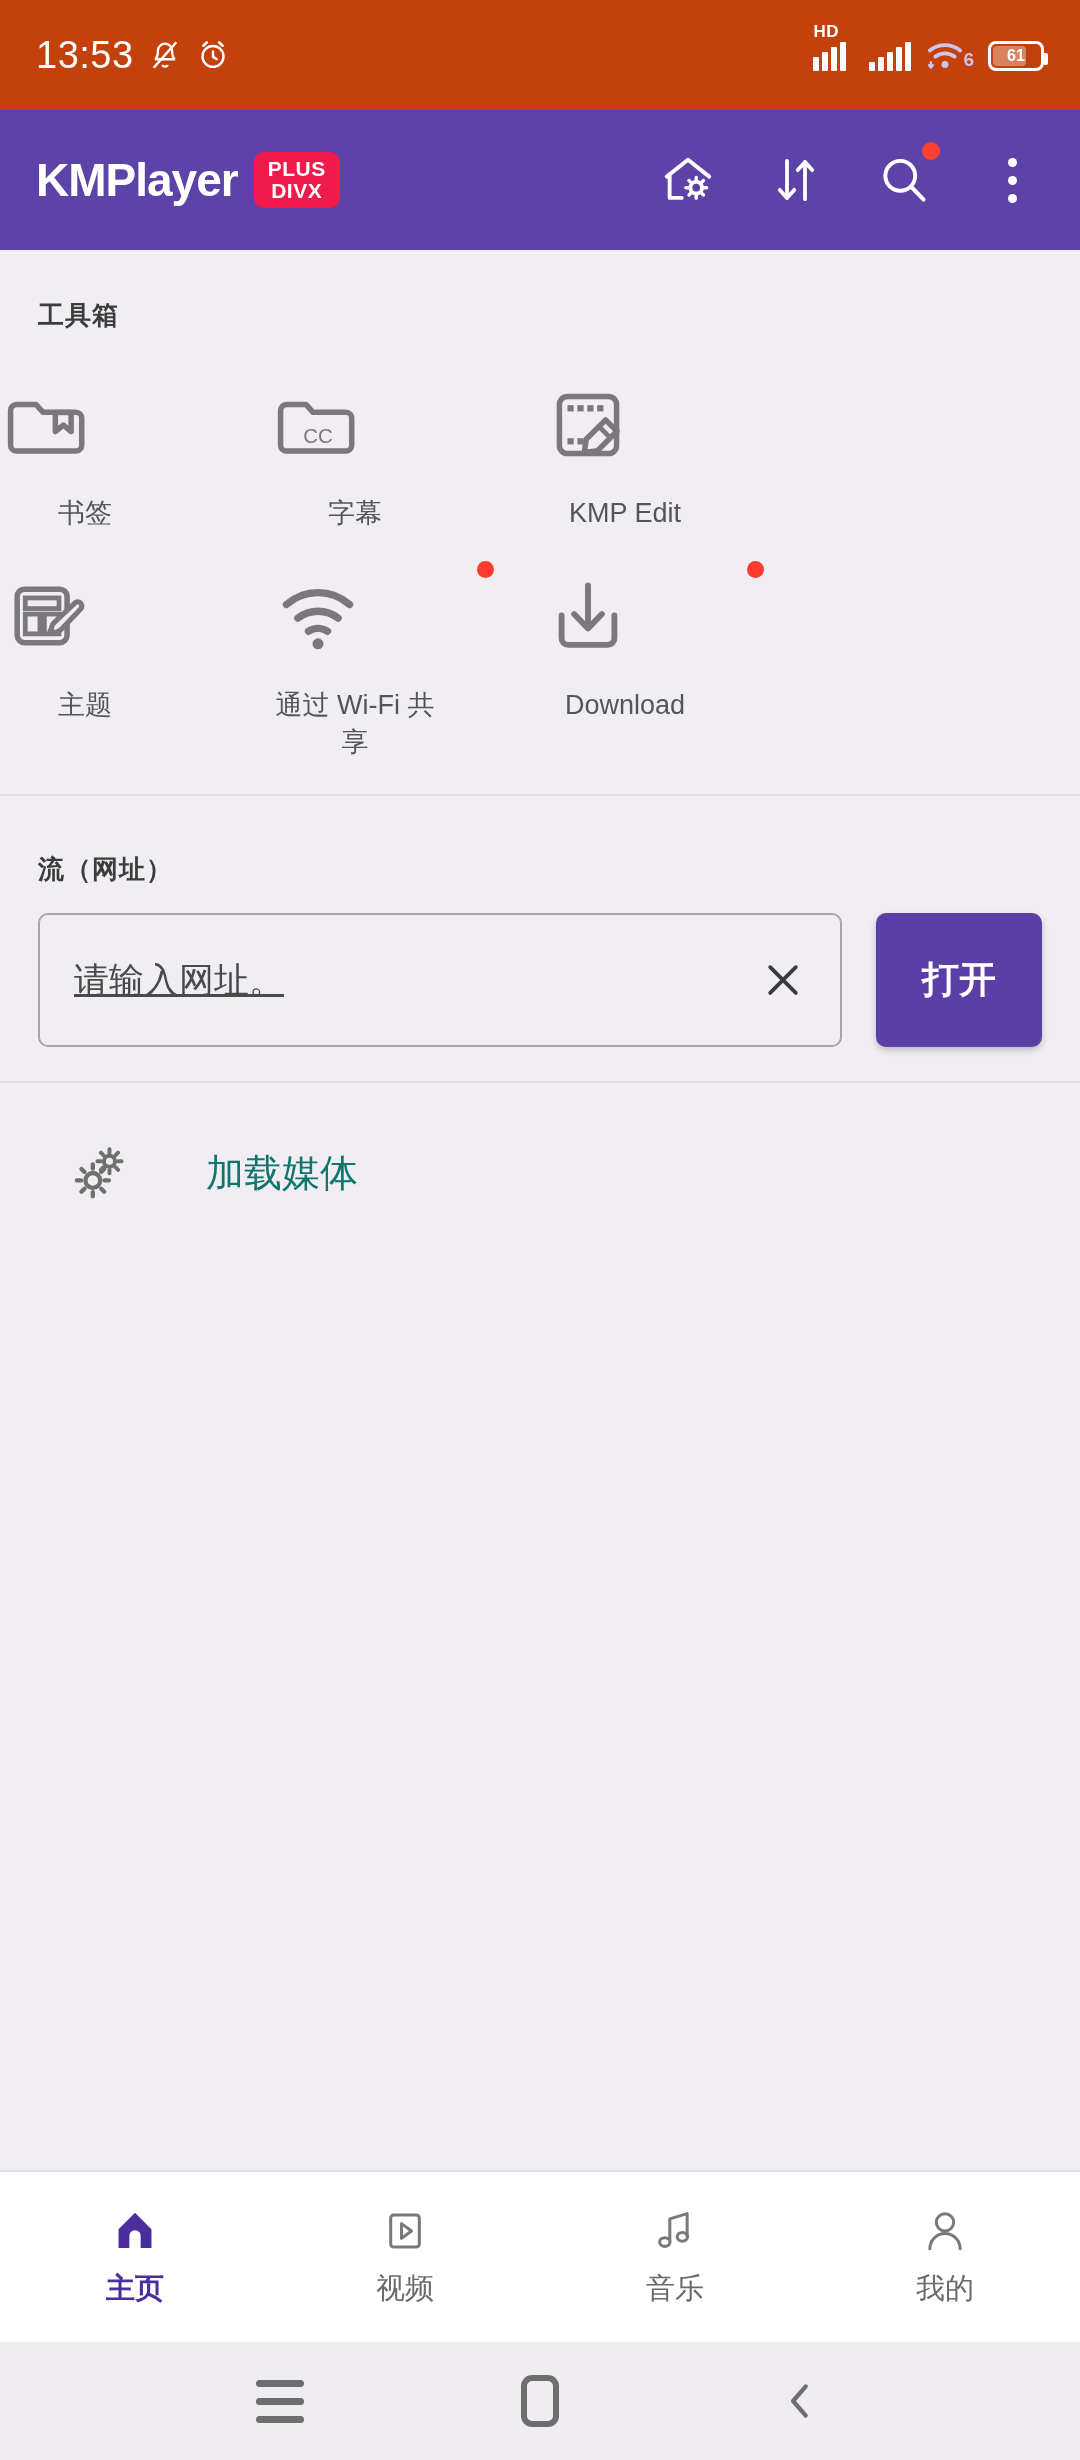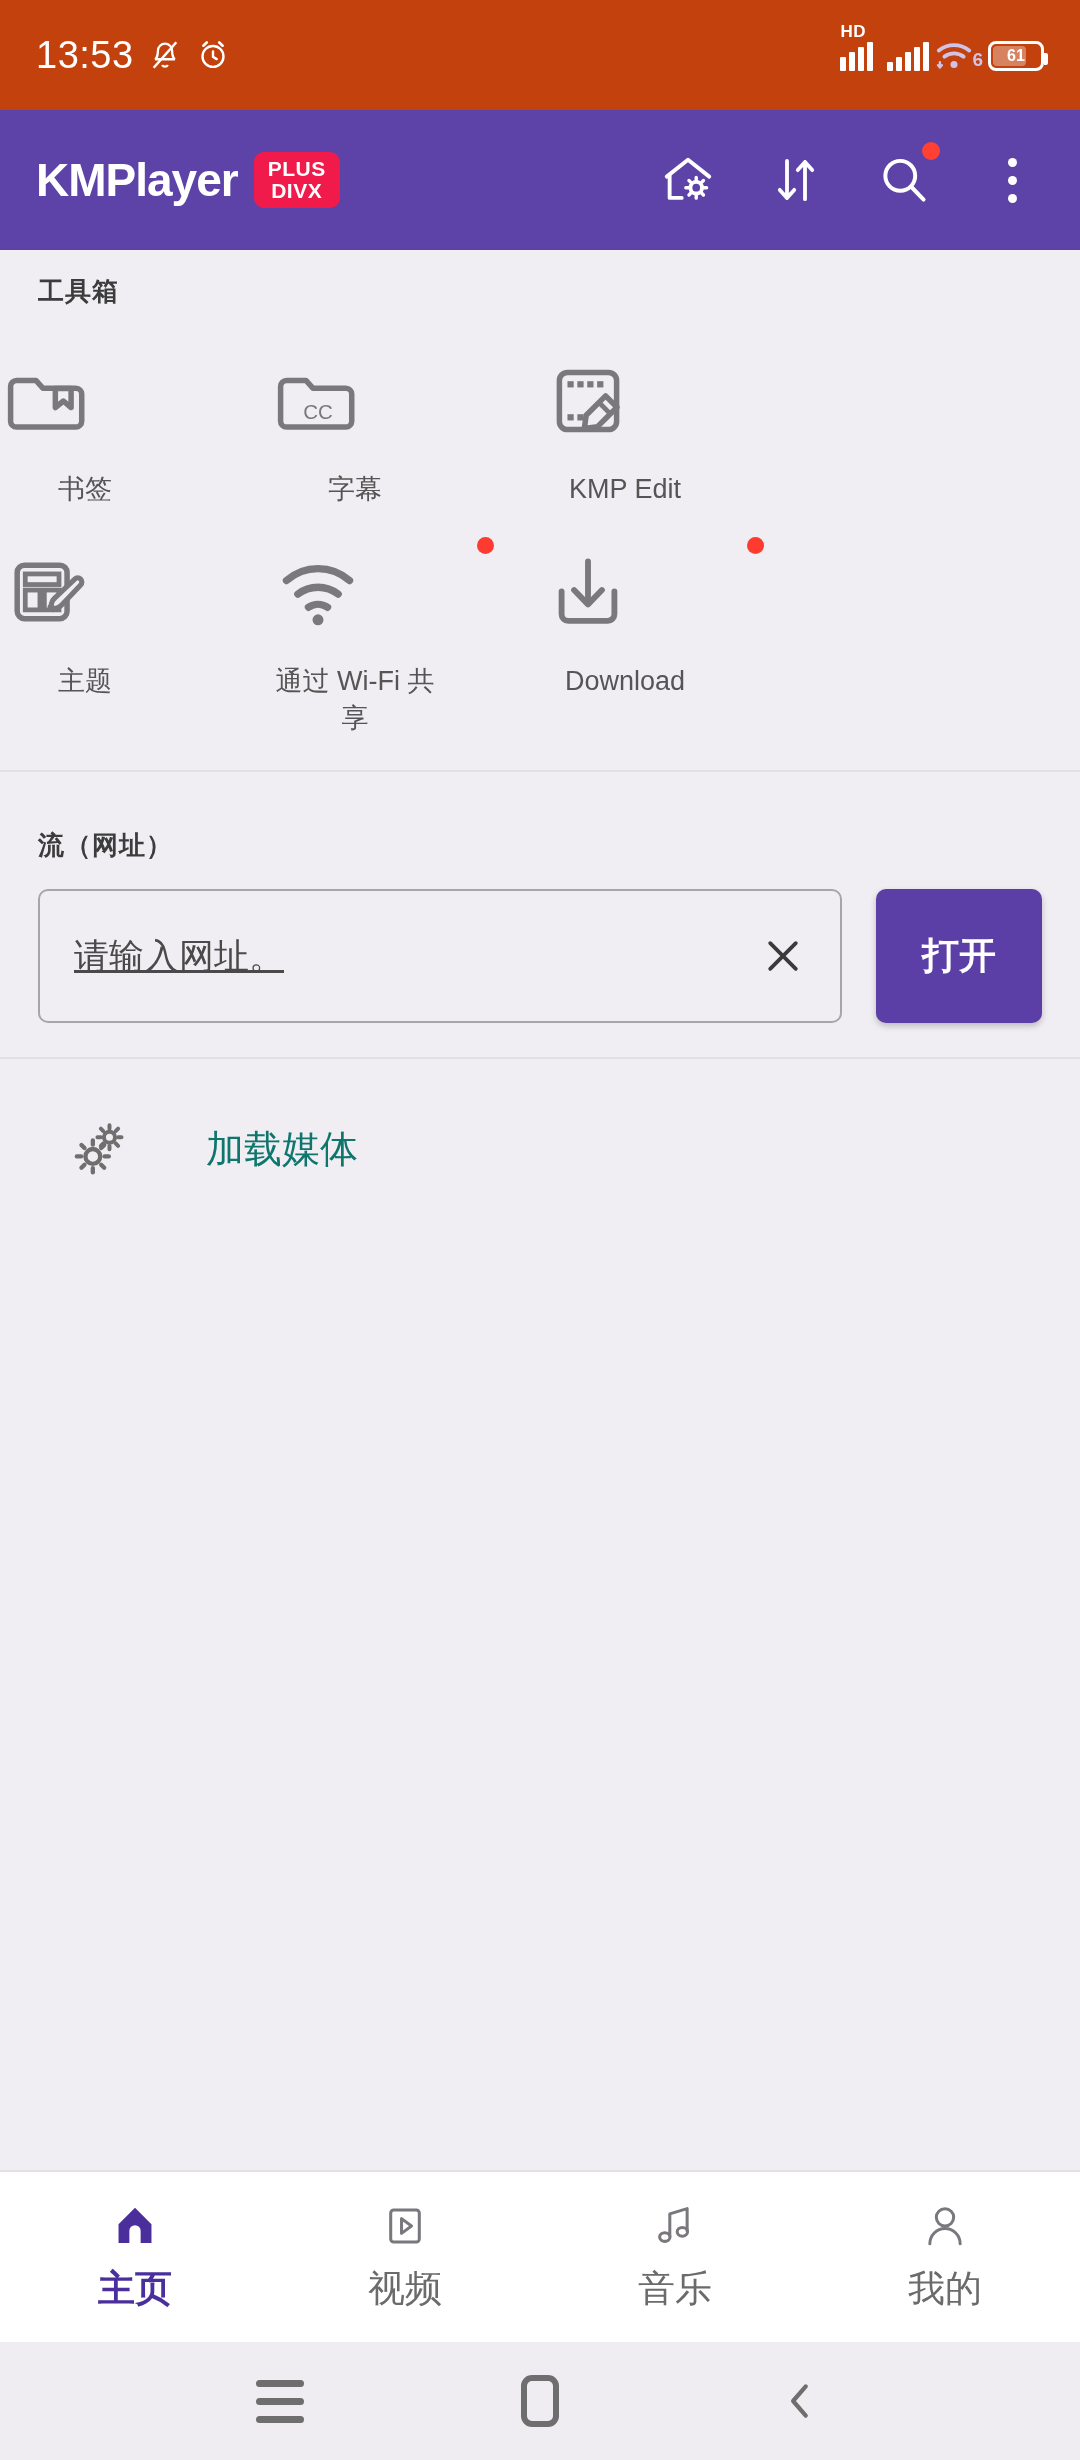--- a/index.html
+++ b/index.html
@@ -13,21 +13,21 @@
 
   
   .statusbar {
     position: absolute; left: 0; top: 0; width: 1080px; height: 110px;
     background: #c2410c;
     display: flex; align-items: center; justify-content: space-between;
     padding: 0 36px;
   }
   .status-left { display: flex; align-items: center; gap: 14px; }
   .clock { color: #ffffff; font-size: 38px; font-weight: 500; letter-spacing: 0.5px; }
-  .status-right { display: flex; align-items: flex-end; gap: 5px; text-align: right; }
+  .status-right { display: flex; align-items: flex-end; gap: 14px; text-align: right; }
   .sig { display: flex; align-items: flex-end; gap: 3px; height: 30px; position: relative; }
   .sig i { display: block; width: 6px; background: #ffffff; border-radius: 1px; }
   .sig i:nth-child(1) { height: 9px; }
   .sig i:nth-child(2) { height: 14px; }
   .sig i:nth-child(3) { height: 19px; }
   .sig i:nth-child(4) { height: 24px; }
   .sig i:nth-child(5) { height: 29px; }
   .hd-tag { position: absolute; top: -19px; left: 0; font-size: 17px; color:#fff; font-weight: 700; letter-spacing: .5px;}
   .battery {
     width: 56px; height: 30px; border: 3px solid #ffffff; border-radius: 8px;
@@ -59,21 +59,21 @@
   .dot-badge {
     position: absolute; width: 18px; height: 18px; border-radius: 50%;
     background: #ff4033; top: 16px; right: 18px;
   }
   .kebab { display: flex; flex-direction: column; gap: 9px; align-items: center; }
   .kebab i { width: 9px; height: 9px; border-radius: 50%; background: #ffffff; display: block; }
 
   
   .content { position: absolute; left: 0; top: 250px; width: 1080px; bottom: 290px; background: #f0eef2; }
   .section-title {
-    font-size: 26px; font-weight: 700; color: #3c3c3c; padding: 24px 0 0 38px; letter-spacing: 1px;
+    font-size: 26px; font-weight: 700; color: #3c3c3c; padding: 48px 0 0 38px; letter-spacing: 1px;
   }
   .grid { display: flex; flex-wrap: wrap; padding: 22px 0 0 0; }
   .cell {
     width: 25%; display: flex; flex-direction: column; align-items: flex-start;
     padding-top: 22px; position: relative;
   }
   .cell .ico { width: 96px; height: 96px; display: flex; align-items: center; justify-content: center; position: relative; }
   .cell .lbl {
     margin-top: 22px; font-size: 27px; color: #555555; text-align: center;
     width: 170px; line-height: 1.35;
@@ -110,21 +110,21 @@
 
   
   .bottomnav {
     position: absolute; left: 0; bottom: 118px; width: 1080px; height: 172px;
     background: #ffffff; display: flex; border-top: 2px solid #e3e1e6;
   }
   .nav-item {
     flex: 1; display: flex; flex-direction: column; align-items: center; justify-content: center;
     gap: 12px;
   }
-  .nav-item .nlbl { font-size: 37px; color: #6b6b6b; }
+  .nav-item .nlbl { font-size: 29px; color: #6b6b6b; }
   .nav-item.active .nlbl { color: #4a2f9c; font-weight: 700; }
 
   
   .sysnav {
     position: absolute; left: 0; bottom: 0; width: 1080px; height: 118px;
     background: #efedf1; display: flex; align-items: center; justify-content: space-around;
     padding: 0 150px;
   }
   .sys-btn { width: 90px; height: 90px; display: flex; align-items: center; justify-content: center; }
   .hamb { display: flex; flex-direction: column; gap: 11px; }

